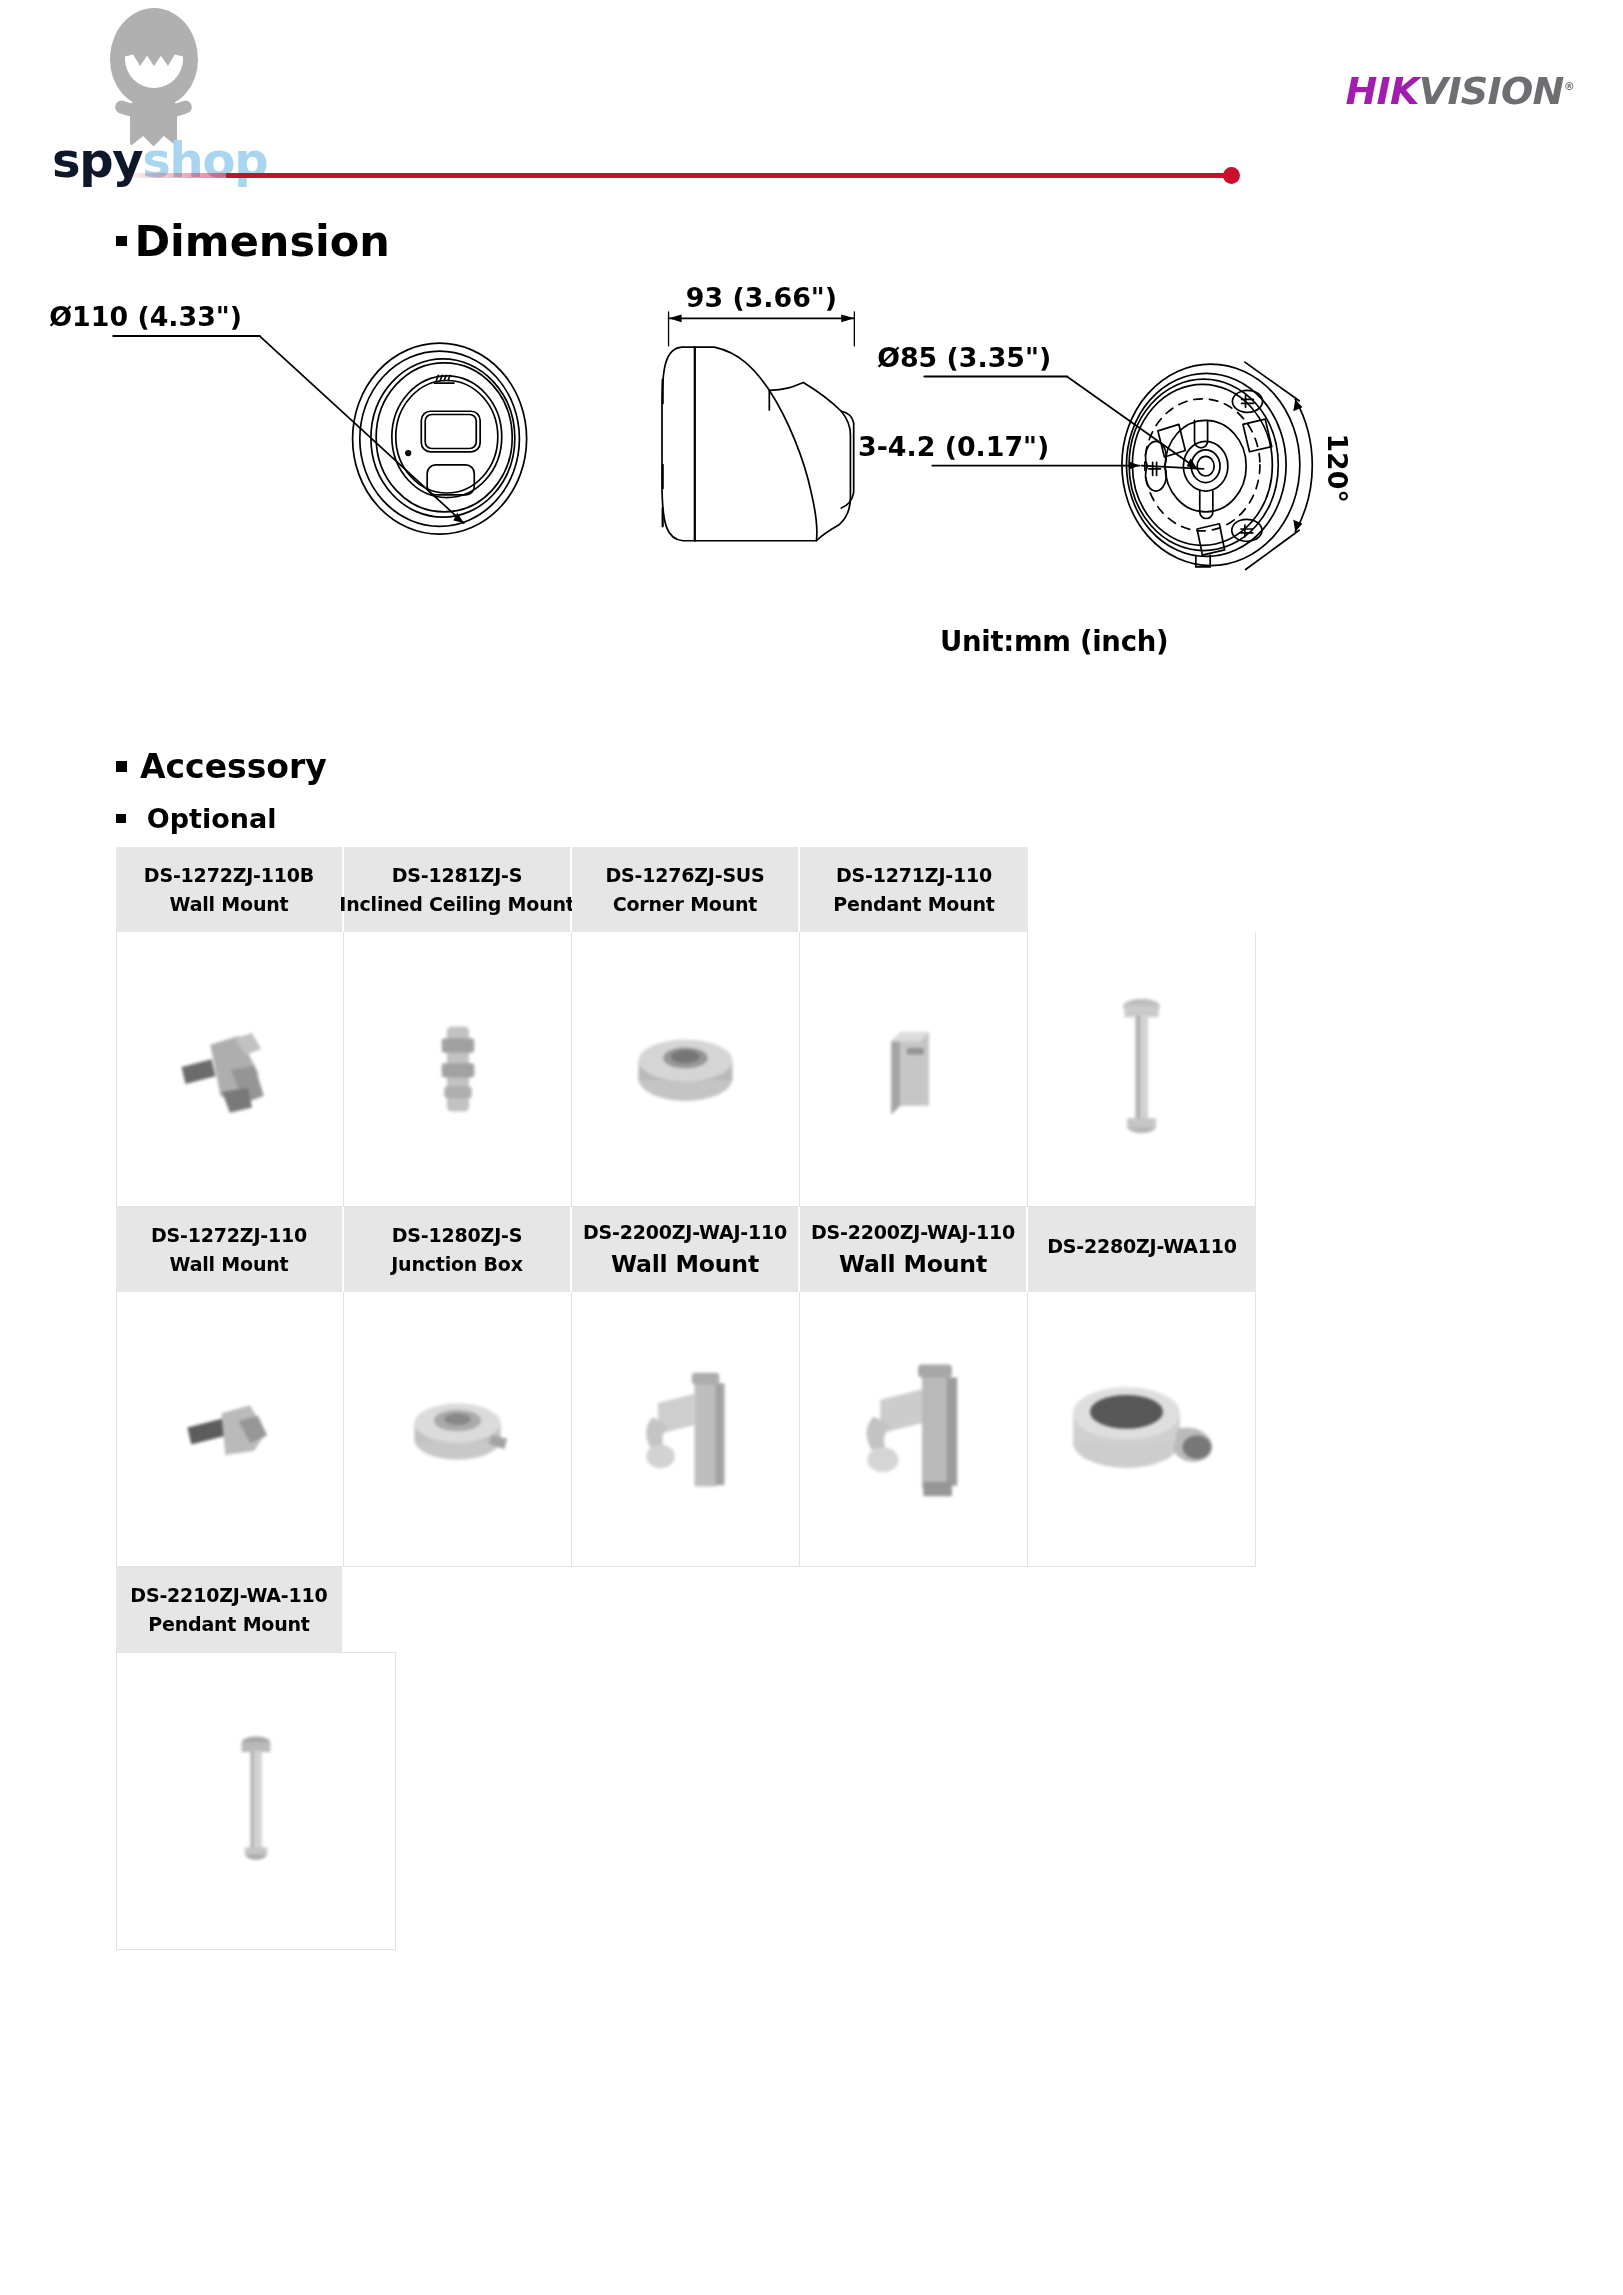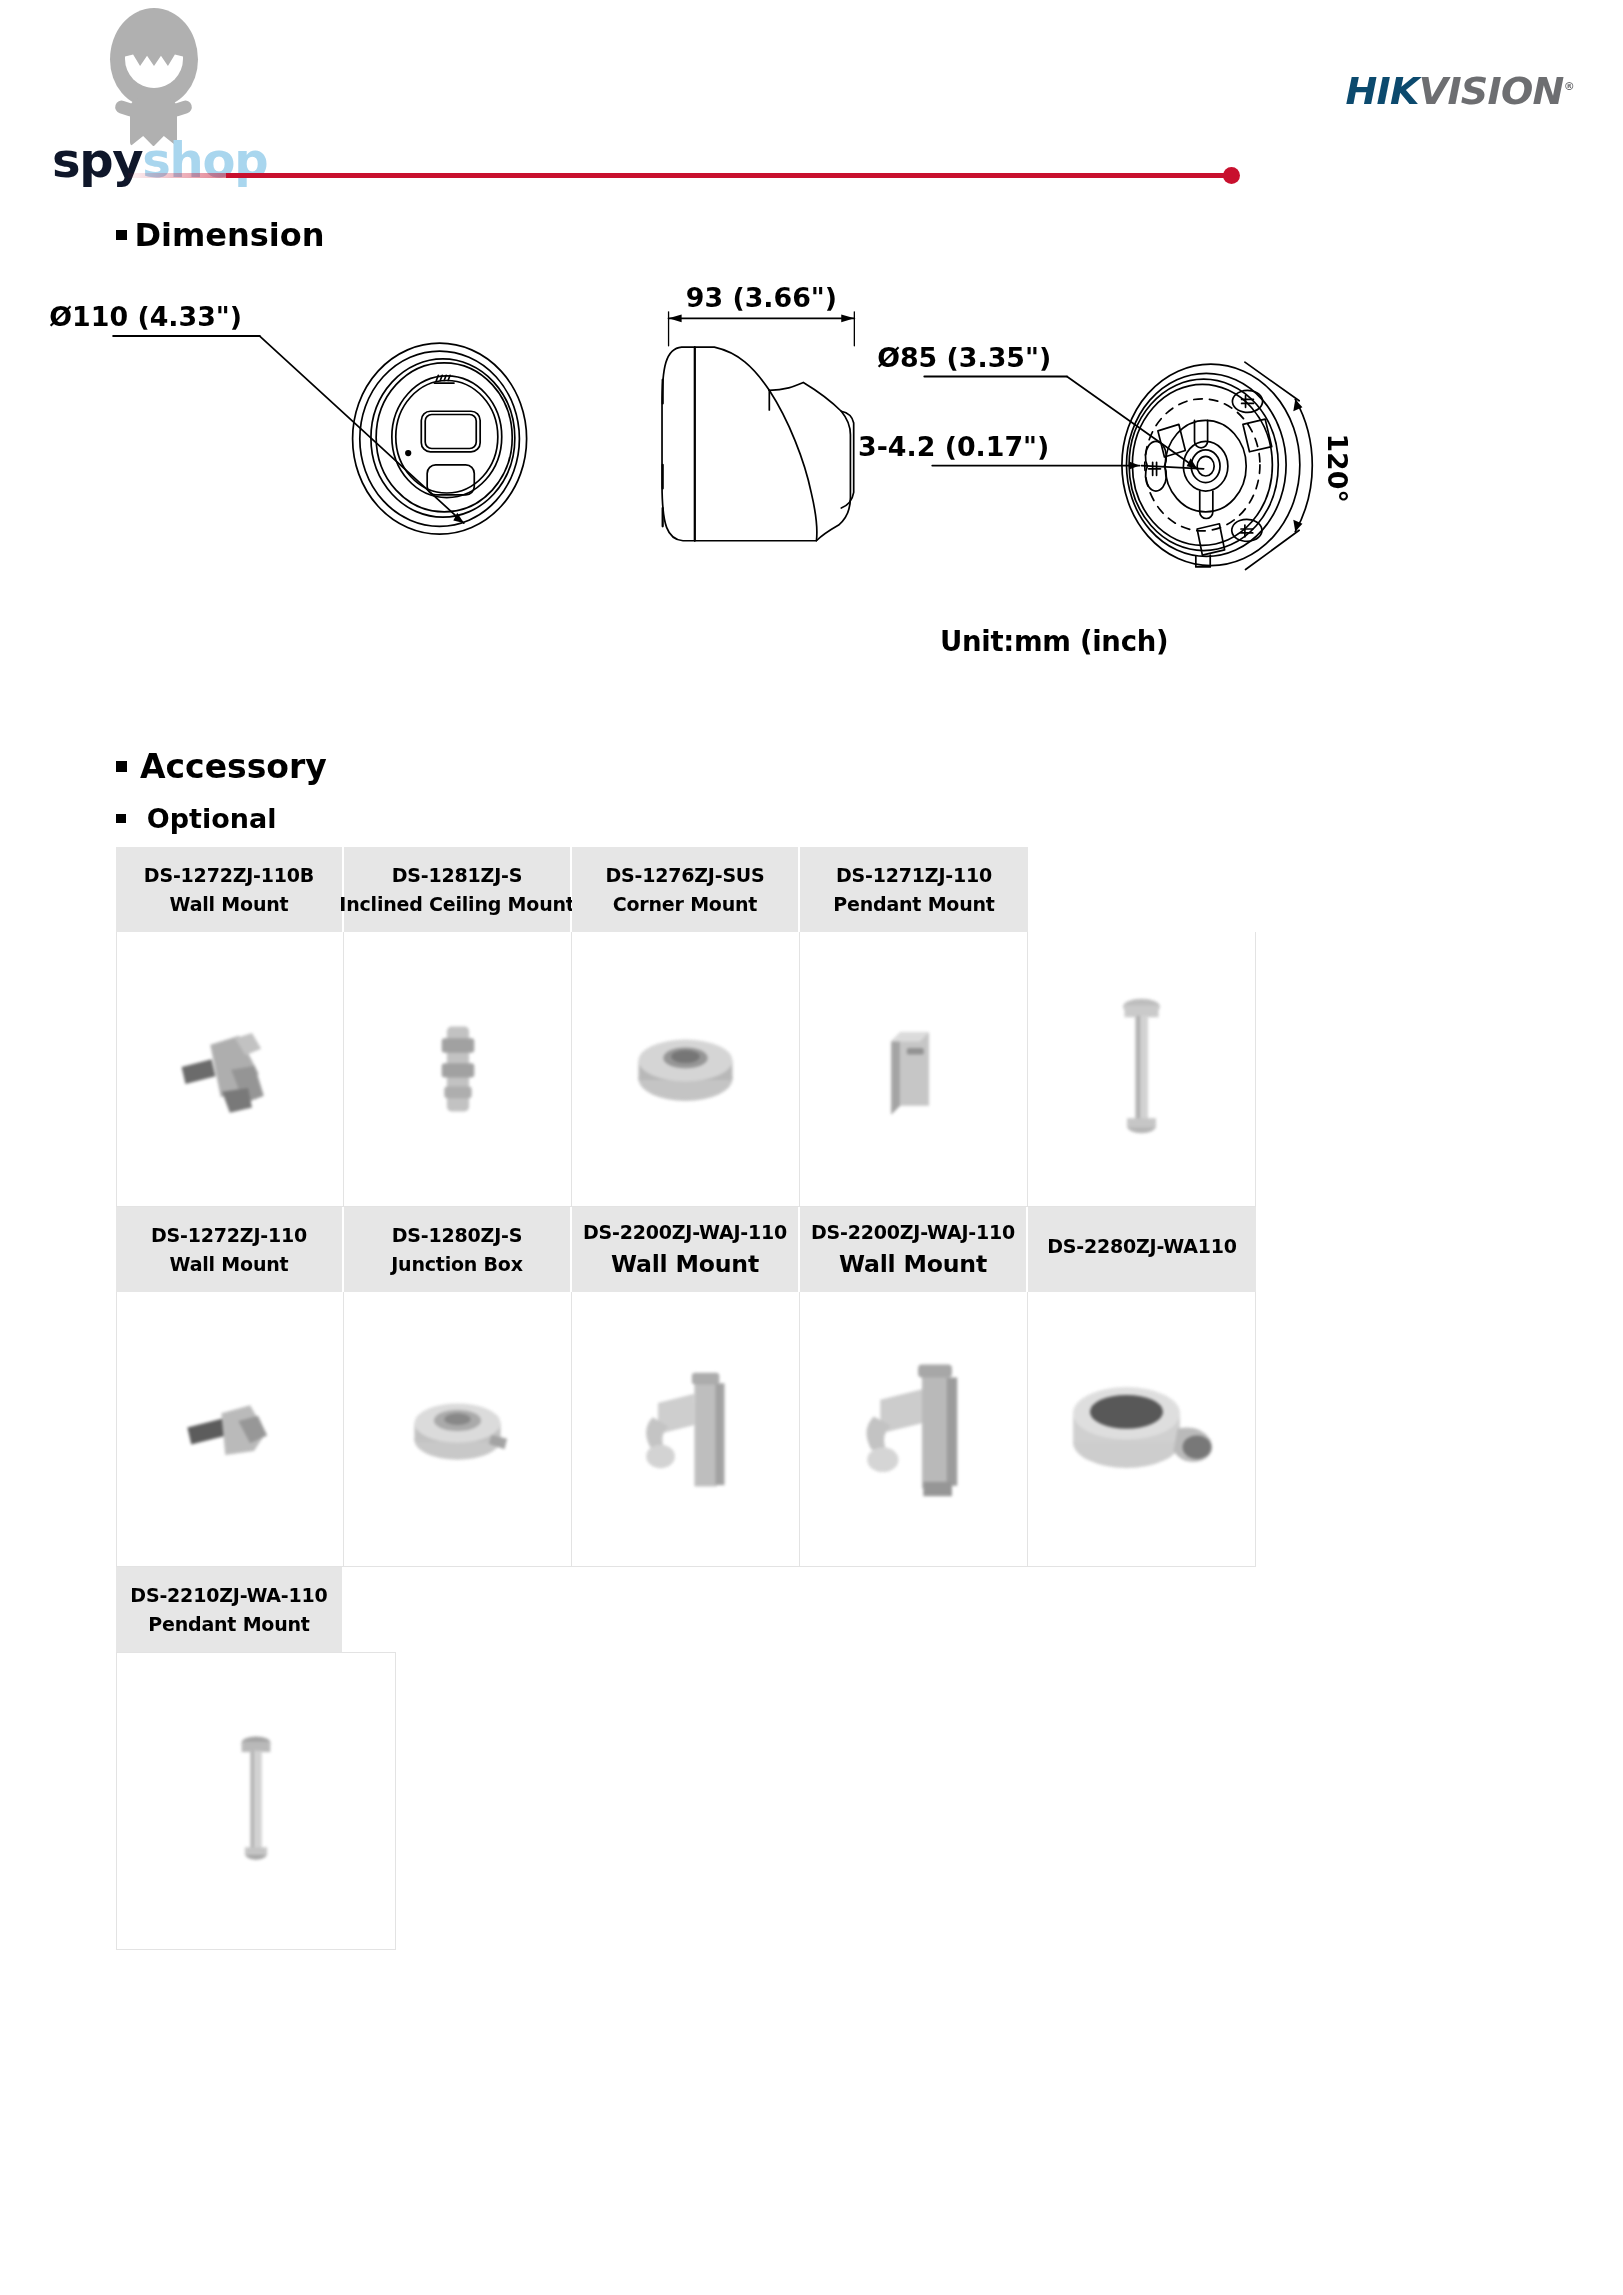--- a/index.html
+++ b/index.html
@@ -102,21 +102,21 @@
     position: absolute;
     right: 49px;
     top: 69px;
     font-size: 38px;
     font-weight: 700;
     font-style: italic;
     letter-spacing: -0.7px;
     font-family: "DejaVu Sans", sans-serif;
     white-space: nowrap;
   }
-  .hik-logo .hik-red { color: #0c4a6e; }
+  .hik-logo .hik-red { color: #a21caf; }
   .hik-logo .hik-gray { color: #6d6e71; }
   .hik-logo .hik-tm {
     font-size: 11px;
     vertical-align: super;
     font-style: normal;
     color: #6d6e71;
   }
 
   .header-rule {
     position: absolute;
@@ -153,21 +153,21 @@
     font-weight: 700;
     font-family: "DejaVu Sans", sans-serif;
   }
   .sq-bullet {
     width: 11px;
     height: 11px;
     background: #000;
     display: inline-block;
     flex: 0 0 auto;
   }
-  #heading-dimension { left: 116px; top: 216px; font-size: 32px; }
+  #heading-dimension { left: 116px; top: 216px; font-size: 43px; }
   #heading-dimension .sq-bullet { width: 10.5px; height: 10.5px; }
   #heading-accessory { left: 116px; top: 747px; font-size: 33px; gap: 13px; }
   #heading-optional  { left: 116px; top: 803px; font-size: 27px; gap: 21px; }
   #heading-optional .sq-bullet { width: 9.8px; height: 9.8px; }
 
   
   .dim-area {
     position: absolute;
     left: 0;
     top: 275px;

